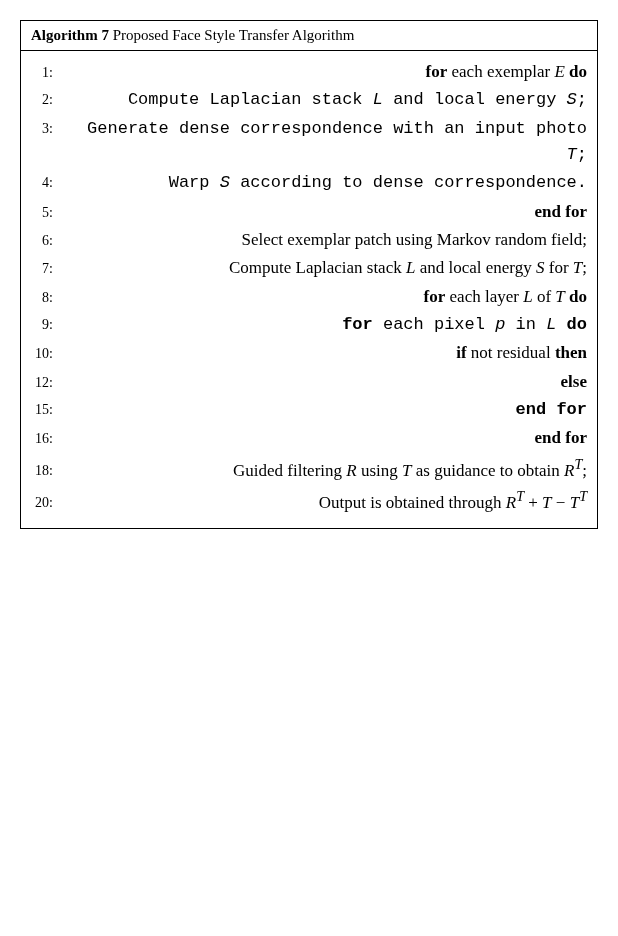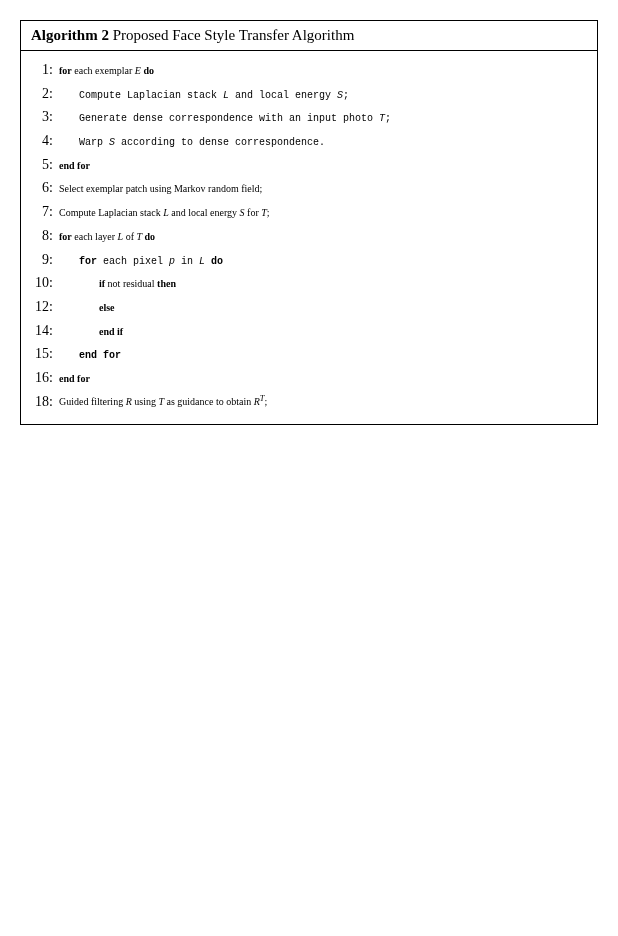--- a/index.html
+++ b/index.html
@@ -56,21 +56,22 @@
       min-width: 28px;
       text-align: right;
       padding-right: 6px;
       color: #000;
       font-size: 14px;
       flex-shrink: 0;
     }
 
     .line-content {
       flex: 1;
-      font-size: 10px;
+      font-size: 17px;
+      text-align: right;
     }
 
     .line-content .kw {
       font-weight: bold;
     }
 
     .line-content .italic {
       font-style: italic;
     }
 
@@ -90,21 +91,21 @@
     .indent-3 {
       padding-left: 60px;
     }
   </style>
 </head>
 <body>
 
 <div class="algorithm-box">
   <div class="algorithm-header">
     <span class="algorithm-header-text">
-      <span class="algo-label">Algorithm 2</span>
+      <span class="algo-label">Algorithm 7</span>
       <span> Proposed Face Style Transfer Algorithm</span>
     </span>
   </div>
   <div class="algorithm-body" id="algo-body">
   <div class="algo-line">
         <span class="line-number">1:</span>
         <span class="line-content "><span class="kw">for</span> each exemplar <span class="italic">E</span> <span class="kw">do</span></span>
       </div>
       <div class="algo-line">
         <span class="line-number">2:</span>
@@ -140,29 +141,29 @@
       </div>
       <div class="algo-line">
         <span class="line-number">10:</span>
         <span class="line-content indent-2"><span class="kw">if</span> not residual <span class="kw">then</span></span>
       </div>
       <div class="algo-line">
         <span class="line-number">12:</span>
         <span class="line-content indent-2"><span class="kw">else</span></span>
       </div>
       <div class="algo-line">
-        <span class="line-number">14:</span>
-        <span class="line-content indent-2"><span class="kw">end if</span></span>
-      </div>
-      <div class="algo-line">
         <span class="line-number">15:</span>
         <span class="line-content indent-1"><span class="kw">end for</span></span>
       </div>
       <div class="algo-line">
         <span class="line-number">16:</span>
         <span class="line-content "><span class="kw">end for</span></span>
       </div>
       <div class="algo-line">
         <span class="line-number">18:</span>
         <span class="line-content ">Guided filtering <span class="italic">R</span> using <span class="italic">T</span> as guidance to obtain <span class="italic">R</span><sup><span class="italic">T</span></sup>;</span>
       </div>
+      <div class="algo-line">
+        <span class="line-number">20:</span>
+        <span class="line-content ">Output is obtained through <span class="italic">R</span><sup><span class="italic">T</span></sup> + <span class="italic">T</span> − <span class="italic">T</span><sup><span class="italic">T</span></sup></span>
+      </div>
     </div>
 </div>
 
 </body></html>

